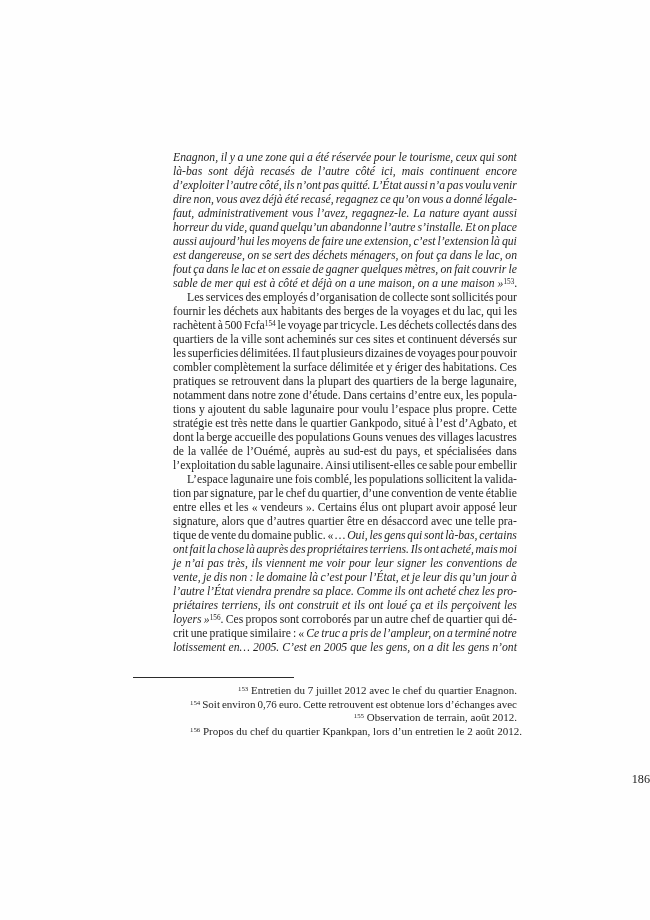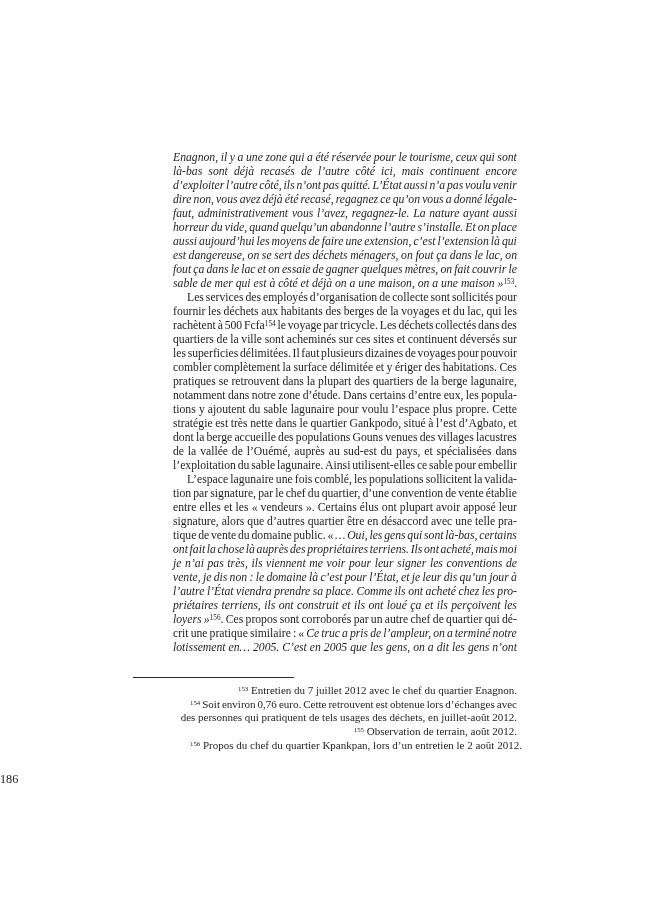--- a/index.html
+++ b/index.html
@@ -30,21 +30,21 @@
     background:#2b2b2b;
   }
   #footnotes{
     position:absolute;left:133px;top:684px;width:384px;
     font-size:11px;
   }
   #footnotes .line{height:13.7px;line-height:13.7px;}
   #footnotes .ind{padding-left:17px;}
   #page-number{
     position:absolute;left:0;top:772px;width:650px;
-    text-align:left;font-size:12.2px;color:#222;
+    text-align:right;font-size:12.2px;color:#222;
   }
 </style>
 </head>
 <body>
 
 <div id="page" style="background: rgb(254, 254, 254); color: rgb(31, 31, 31);">
   <div id="body-text">
       <div>
         <div class="line just">
           <span class="wg"><span class="st-i">Enagnon,</span></span>
@@ -590,21 +590,20 @@
           <span class="wg"><span class="st-r">0,76</span></span>
           <span class="wg"><span class="st-r">euro.</span></span>
           <span class="wg"><span class="st-r">Cette</span></span>
           <span class="wg"><span class="st-r">retrouvent</span></span>
           <span class="wg"><span class="st-r">est</span></span>
           <span class="wg"><span class="st-r">obtenue</span></span>
           <span class="wg"><span class="st-r">lors</span></span>
           <span class="wg"><span class="st-r">d’échanges</span></span>
           <span class="wg"><span class="st-r">avec</span></span>
         </div>
-        <div class="line left"><span class="st-r">des personnes qui pratiquent de tels usages des déchets, en juillet-août 2012.</span></div>
       </div>
       <div>
         <div class="line left ind"><span class="st-s">155</span><span class="st-r"> Observation de terrain, août 2012.</span></div>
       </div>
       <div>
         <div class="line left ind"><span class="st-s">156</span><span class="st-r"> Propos du chef du quartier Kpankpan, lors d’un entretien le 2 août 2012.</span></div>
       </div>
     </div>
   <div id="page-number">186</div>
 </div>

